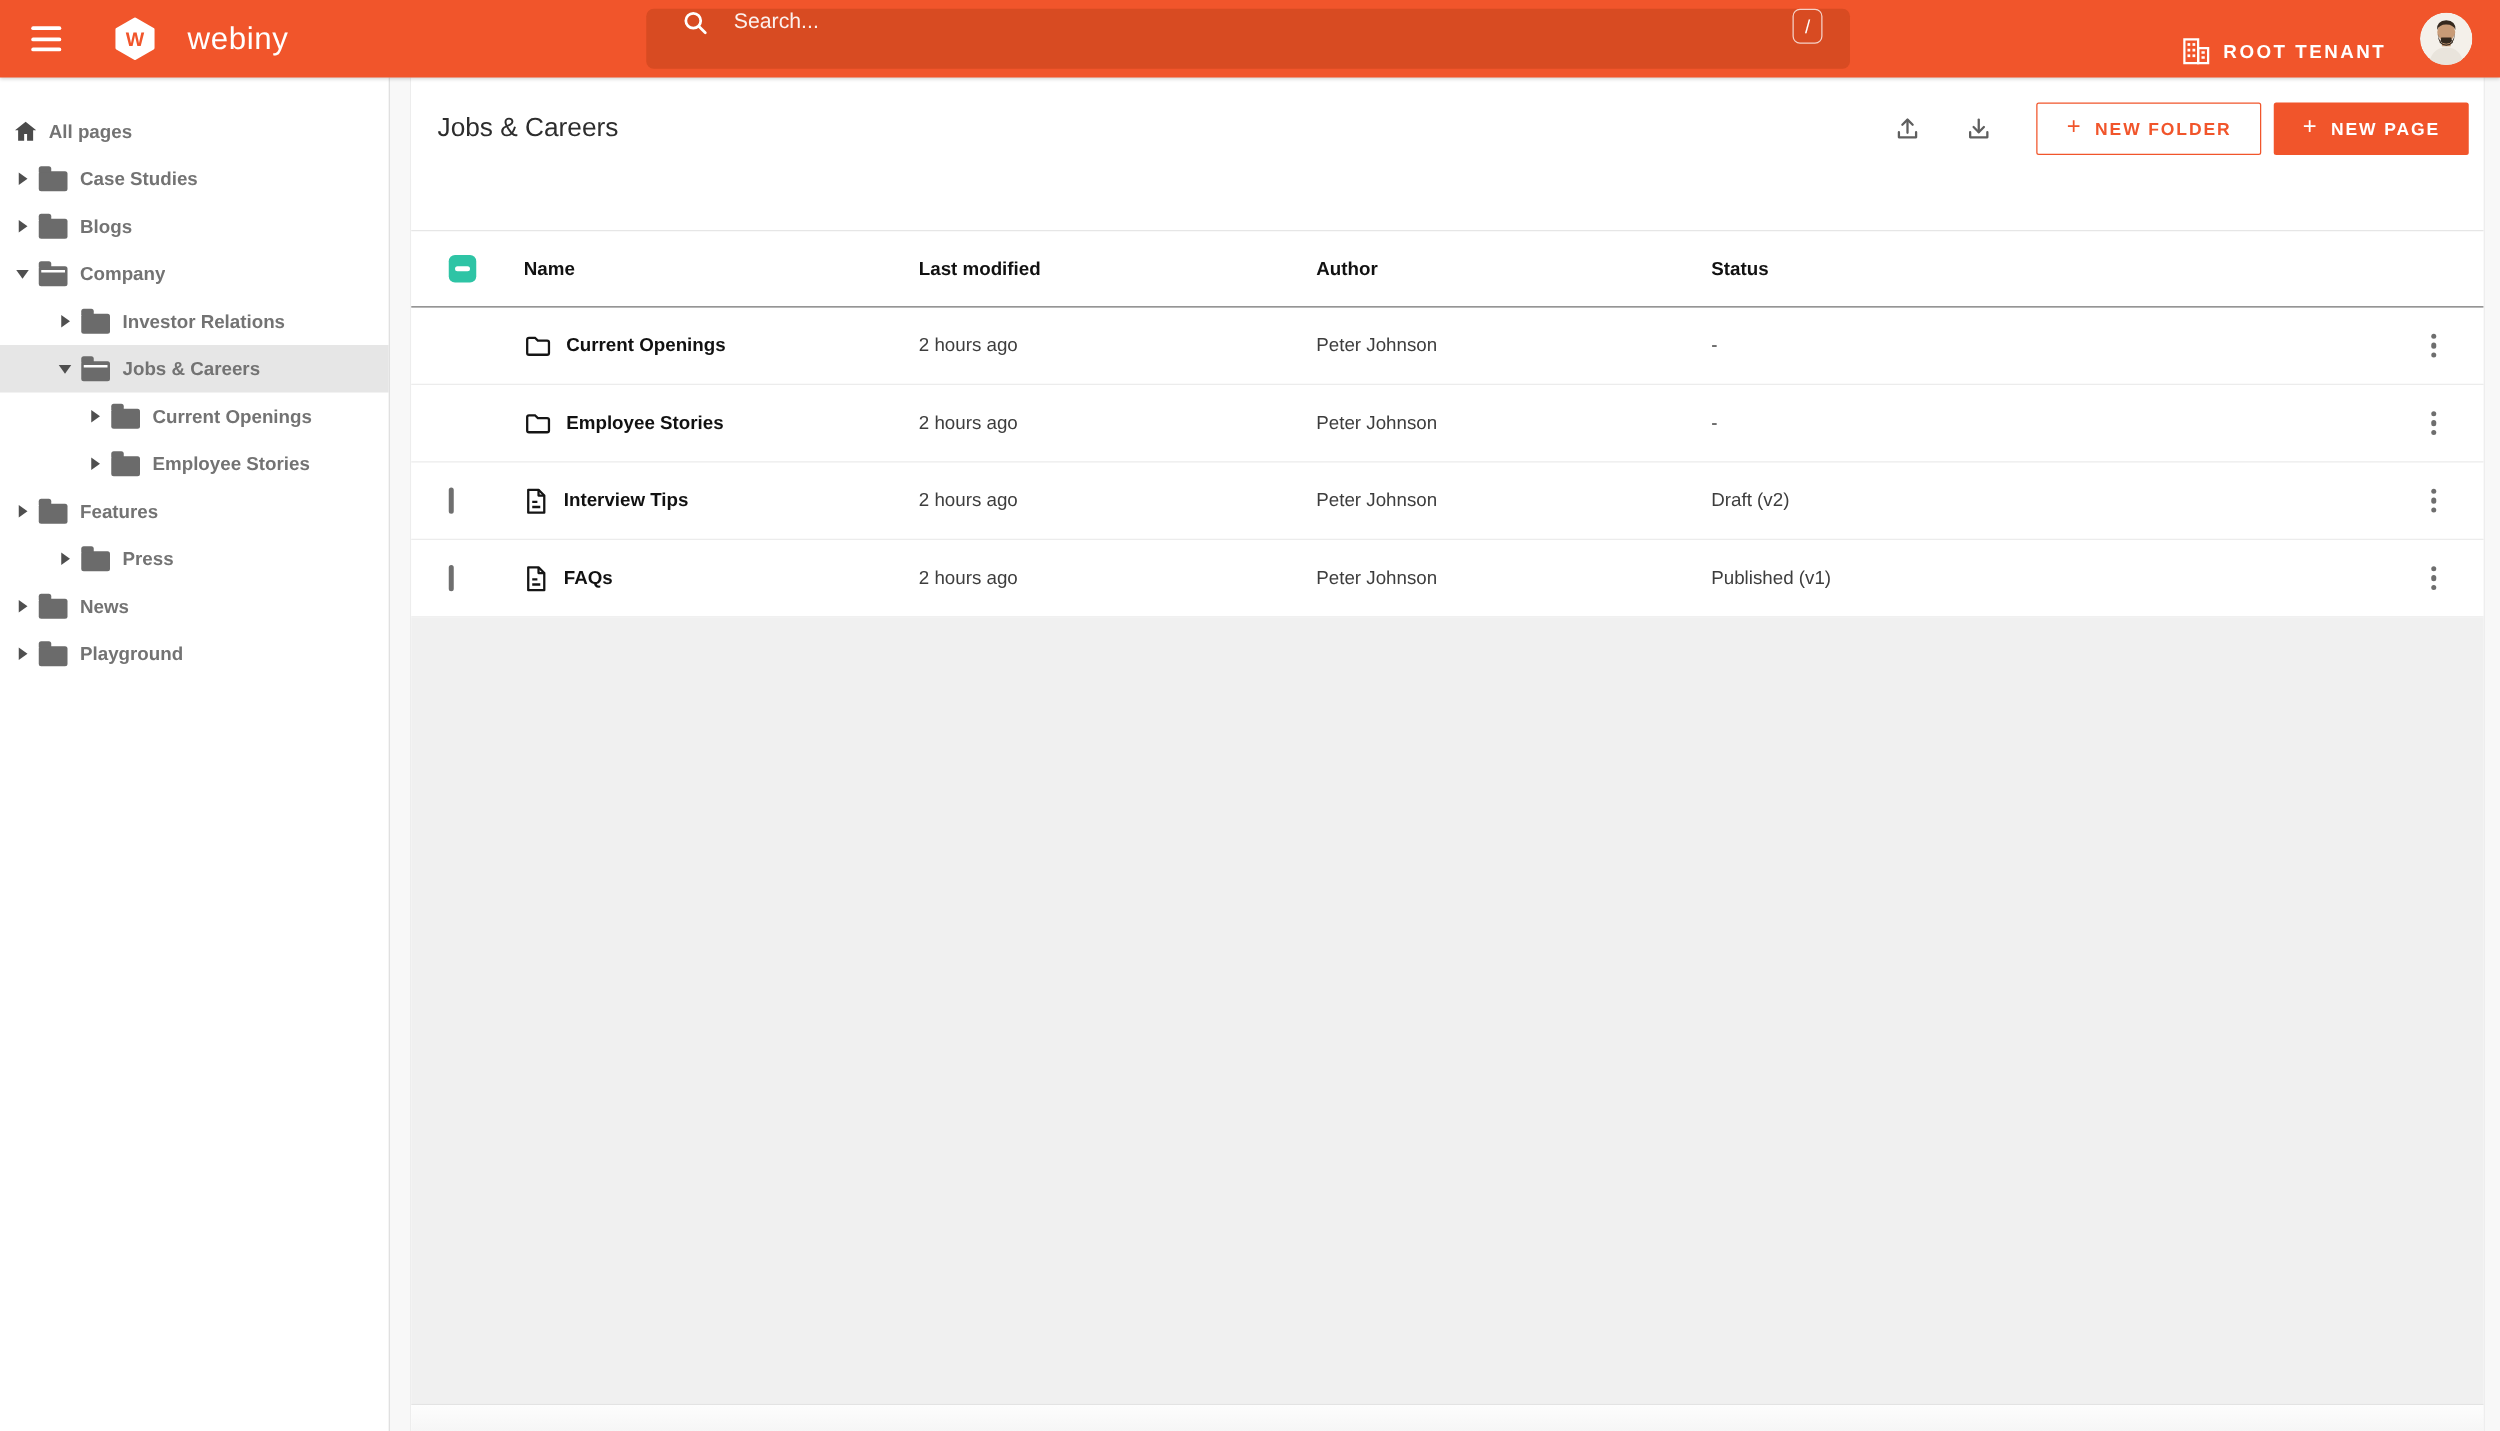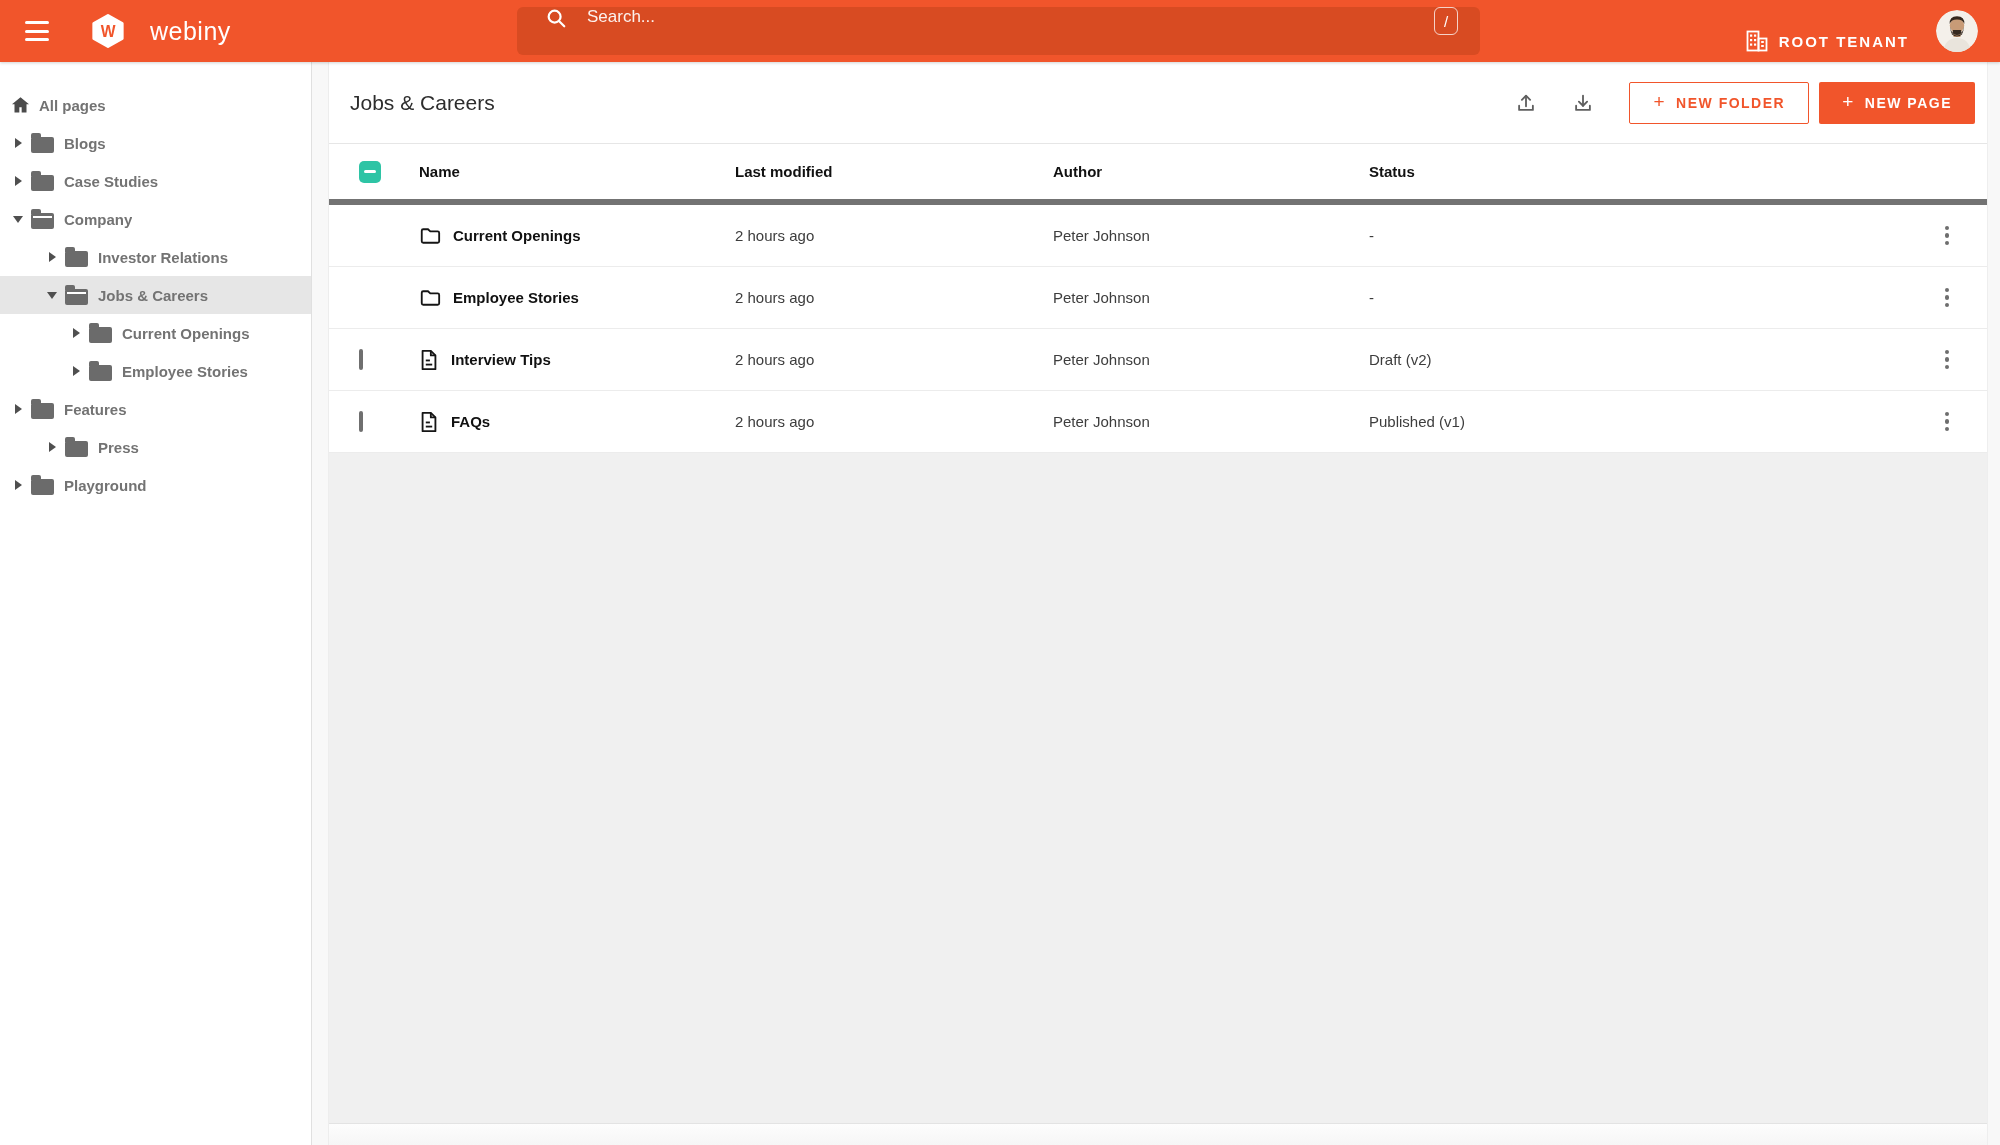--- a/index.html
+++ b/index.html
@@ -79,22 +79,22 @@
   .btn { height:42px; display:flex; align-items:center; border-radius:2px;
     font-size:14px; font-weight:700; letter-spacing:1.5px; padding:0 23px;
     cursor:pointer; font-family:"Liberation Sans", sans-serif; }
   .btn .plus { font-size:19px; font-weight:400; margin-right:10px; margin-top:-2px; }
   .btn-outline { margin-left:24px; border:1.5px solid #f1552b; color:#f1552b; background:#fff; }
   .btn-filled { margin-left:10px; border:none; background:#f1552b; color:#fff; }
 
   .table-head, .trow { display:grid;
     grid-template-columns:90px 316px 318px 316px 1fr 80px;
     align-items:center; height:62px; }
-  .table-head { border-top:1px solid #e6e6e6; border-bottom:6px solid #737373;
-    font-size:15px; font-weight:700; color:#111; }
+  .table-head { border-top:1px solid #e6e6e6; border-bottom:1px solid #737373;
+    font-size:15px; font-weight:700; color:#111;margin-top:41px; }
   .trow { border-bottom:1px solid #ececec; font-size:15px; color:#3d3d3d; }
   .cb-cell { padding-left:30px; }
   .cb { width:22px; height:22px; border:2px solid #6f6f6f; border-radius:3px;
     cursor:pointer; }
   .cb-head { width:22px; height:22px; background:#2ec4a5; border-radius:5px;
     display:flex; align-items:center; justify-content:center; cursor:pointer; }
   .cb-head i { display:block; width:12px; height:3.5px; background:#fff; border-radius:2px; }
   .name-cell { display:flex; align-items:center; }
   .name-cell svg { flex:none; margin-right:12px; }
   .row-name { font-weight:600; color:#111; }
@@ -170,29 +170,29 @@
       <path d="M12 2.8 1.8 11h3v10h5.8v-6.4h2.8V21h5.8V11h3Z" fill="#4b4b4b"></path>
     </svg>
     <span class="ti-label">All pages</span>
   </div>
 
   <div class="ti lv1">
     <span class="arrow">
         <i class="arr-r"></i>
       </span>
     <span class="fold"></span>
+    <span class="ti-label">Case Studies</span>
+  </div>
+
+  <div class="ti lv1">
+    <span class="arrow">
+        <i class="arr-r"></i>
+      </span>
+    <span class="fold"></span>
     <span class="ti-label">Blogs</span>
-  </div>
-
-  <div class="ti lv1">
-    <span class="arrow">
-        <i class="arr-r"></i>
-      </span>
-    <span class="fold"></span>
-    <span class="ti-label">Case Studies</span>
   </div>
 
   <div class="ti lv1">
     <span class="arrow">
         <i class="arr-d"></i>
       </span>
     <span class="fold open"></span>
     <span class="ti-label">Company</span>
   </div>
 
@@ -237,20 +237,27 @@
   </div>
 
   <div class="ti lv2">
     <span class="arrow">
         <i class="arr-r"></i>
       </span>
     <span class="fold"></span>
     <span class="ti-label">Press</span>
   </div>
 
+  <div class="ti lv1">
+    <span class="arrow">
+        <i class="arr-r"></i>
+      </span>
+    <span class="fold"></span>
+    <span class="ti-label">News</span>
+  </div>
 
   <div class="ti lv1">
     <span class="arrow">
         <i class="arr-r"></i>
       </span>
     <span class="fold"></span>
     <span class="ti-label">Playground</span>
   </div>
 
 </nav>

